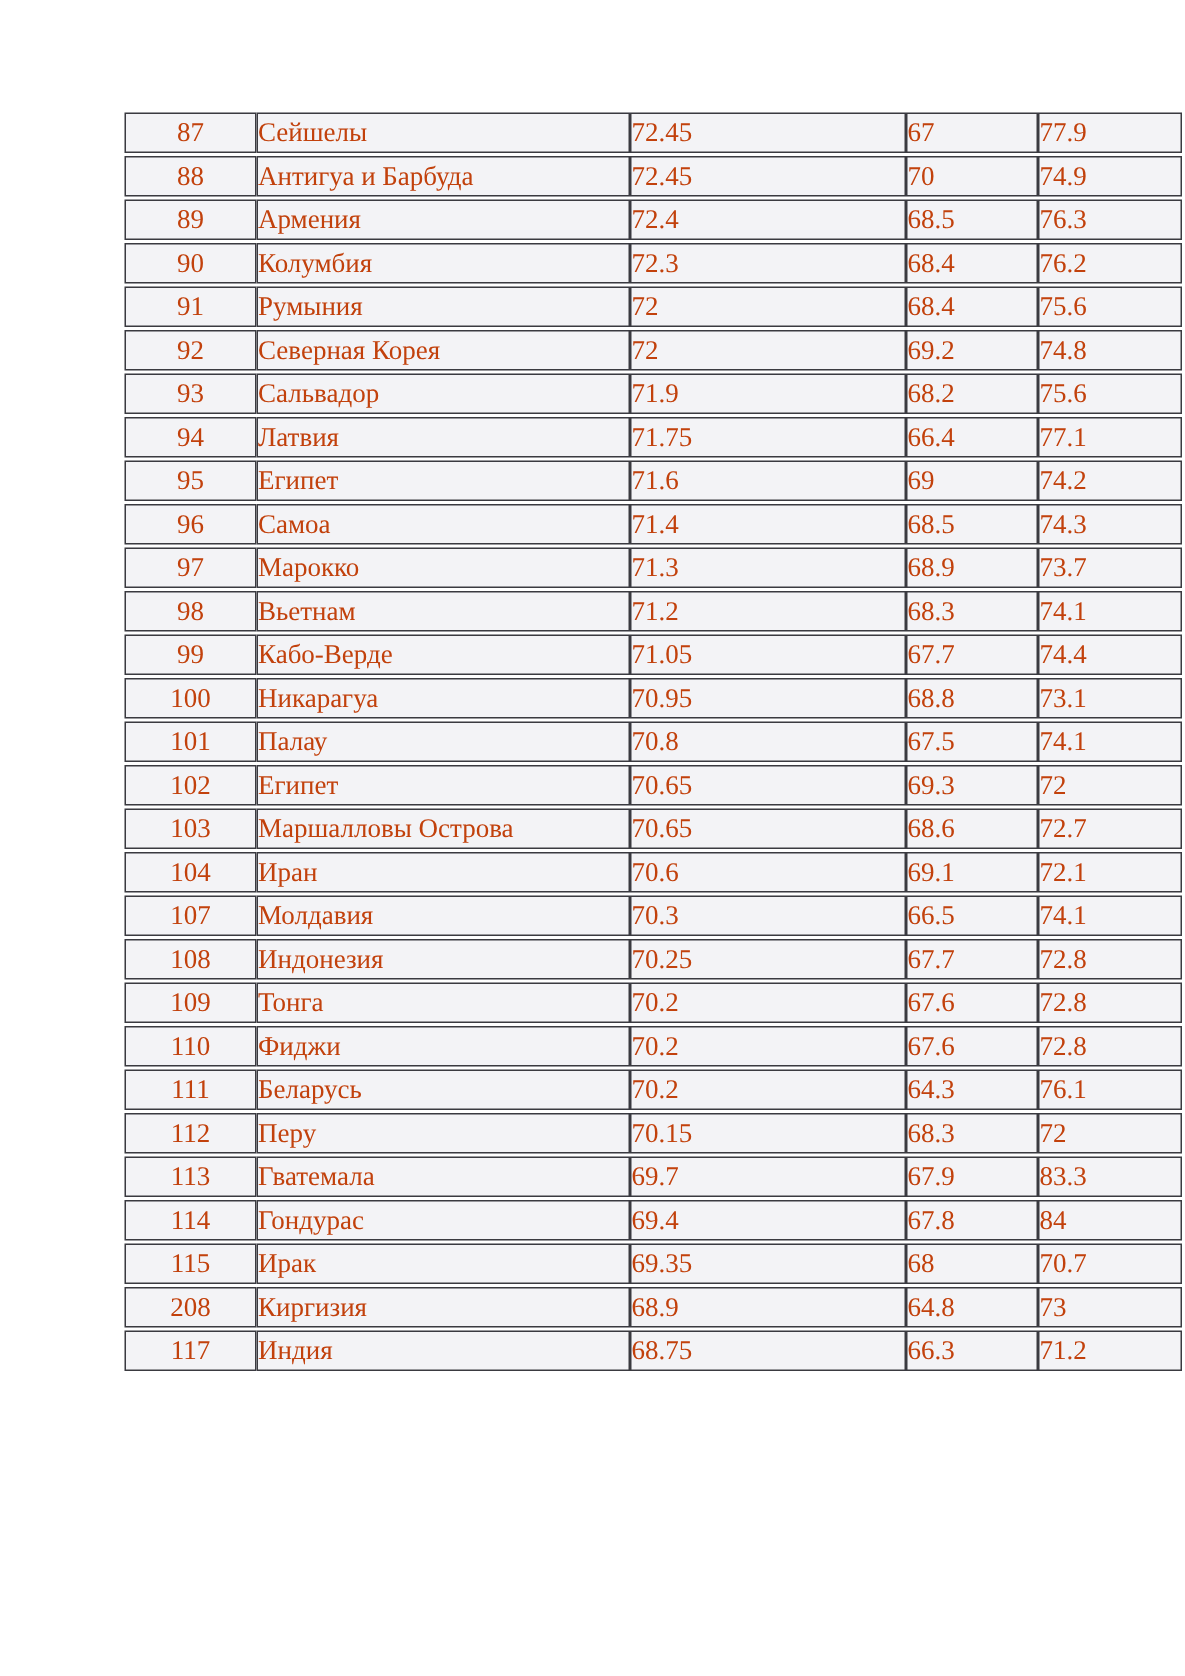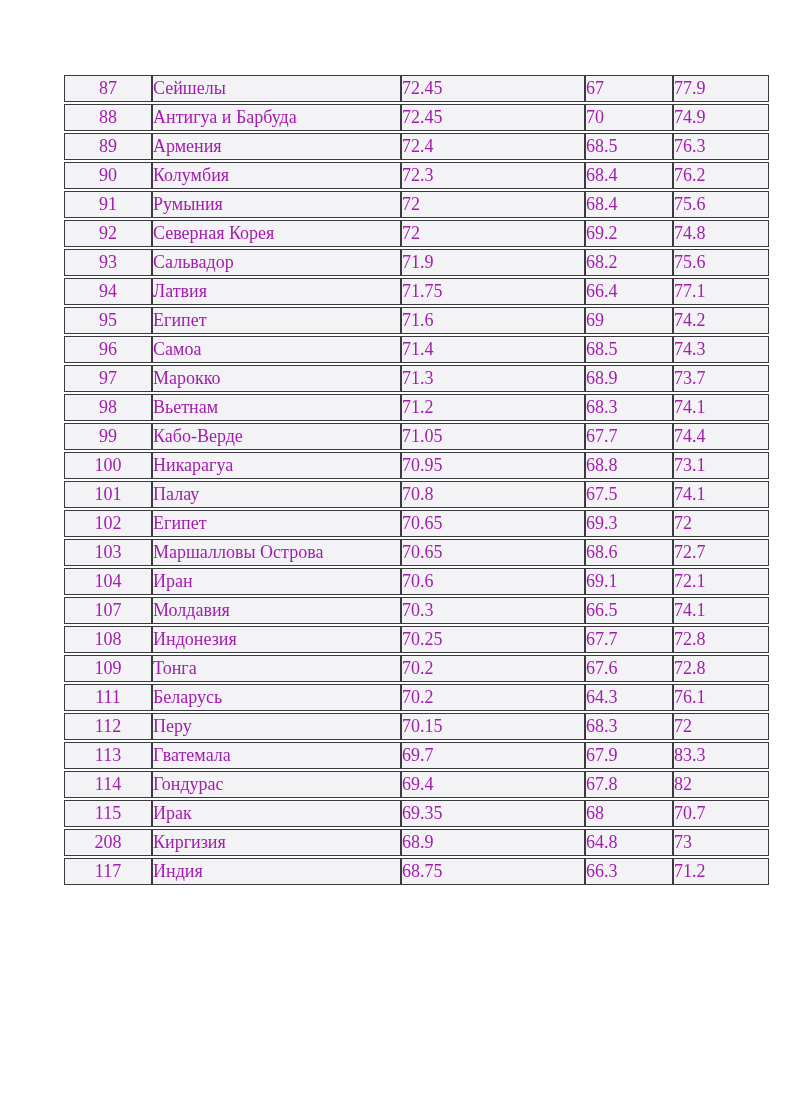--- a/index.html
+++ b/index.html
@@ -10,28 +10,28 @@
   .page {
     position: relative;
     width: 790px;
     height: 1117px;
     background: #ffffff;
     overflow: hidden;
     font-family: "Liberation Serif", "DejaVu Serif", serif;
   }
   table.data-table {
     position: absolute;
-    left: 64px;
+    left: 83px;
     top: 73px;
     width: 705px;
     border-collapse: separate;
     border-spacing: 0 2px;
     table-layout: fixed;
     font-size: 18px;
-    color: #a21caf;
+    color: #c2410c;
   }
   table.data-table td {
     box-sizing: border-box;
     border: 1px solid #3a3a40;
     background: #f3f3f6;
     height: 27px;
     padding: 0;
     vertical-align: middle;
     line-height: 1.28;
     overflow: hidden;
@@ -194,20 +194,27 @@
     <td class="val">72.8</td>
   </tr>
         <tr>
     <td class="rank">109</td>
     <td class="country">Тонга</td>
     <td class="val">70.2</td>
     <td class="val">67.6</td>
     <td class="val">72.8</td>
   </tr>
         <tr>
+    <td class="rank">110</td>
+    <td class="country">Фиджи</td>
+    <td class="val">70.2</td>
+    <td class="val">67.6</td>
+    <td class="val">72.8</td>
+  </tr>
+        <tr>
     <td class="rank">111</td>
     <td class="country">Беларусь</td>
     <td class="val">70.2</td>
     <td class="val">64.3</td>
     <td class="val">76.1</td>
   </tr>
         <tr>
     <td class="rank">112</td>
     <td class="country">Перу</td>
     <td class="val">70.15</td>
@@ -219,21 +226,21 @@
     <td class="country">Гватемала</td>
     <td class="val">69.7</td>
     <td class="val">67.9</td>
     <td class="val">83.3</td>
   </tr>
         <tr>
     <td class="rank">114</td>
     <td class="country">Гондурас</td>
     <td class="val">69.4</td>
     <td class="val">67.8</td>
-    <td class="val">82</td>
+    <td class="val">84</td>
   </tr>
         <tr>
     <td class="rank">115</td>
     <td class="country">Ирак</td>
     <td class="val">69.35</td>
     <td class="val">68</td>
     <td class="val">70.7</td>
   </tr>
         <tr>
     <td class="rank">208</td>

